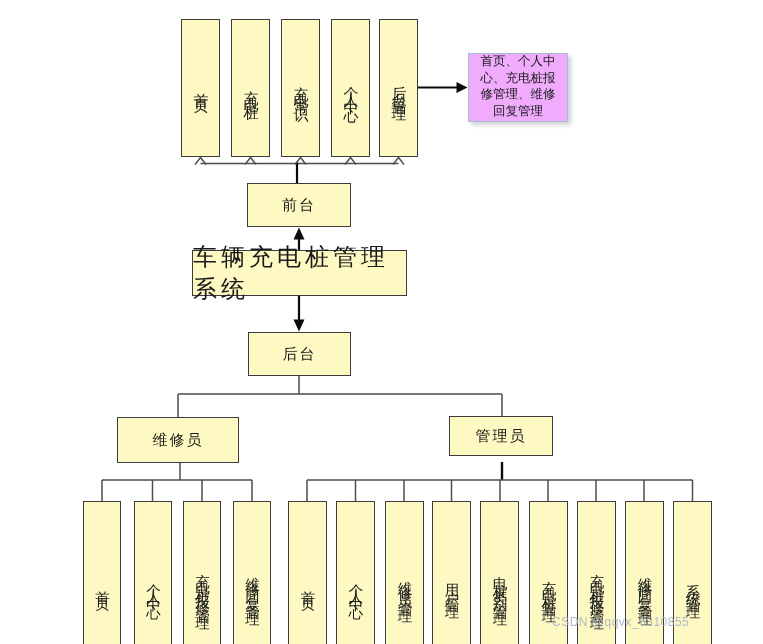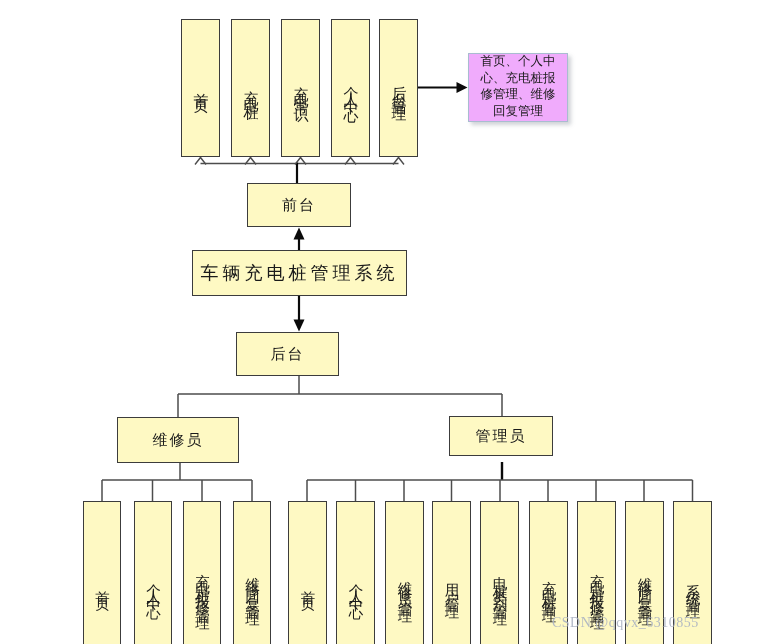--- a/index.html
+++ b/index.html
@@ -14,32 +14,32 @@
     position:absolute;background:#fef9c3;border:1.4px solid #3c3c3c;
     display:flex;align-items:center;justify-content:center;
     box-sizing:border-box;z-index:2;
   }
   .vbox{
     writing-mode:vertical-rl;text-orientation:upright;
     font-size:15px;letter-spacing:7px;
   }
   .vbox.small{font-size:14.5px;}
   .hbox{font-size:15px;letter-spacing:2px;}
-  .titlebox{font-size:18px;letter-spacing:4px;}
+  .titlebox{font-size:24px;letter-spacing:4px;}
   .notebox{
     position:absolute;background:#f0abfc;border:1px solid #a9bcd0;
     box-shadow:3px 3px 4px rgba(120,130,140,0.35);
     box-sizing:border-box;display:flex;align-items:flex-end;justify-content:center;
     text-align:center;font-size:12.5px;line-height:16.5px;
     padding:2px 9px;z-index:2;
   }
   .watermark{
     position:absolute;left:552px;top:615px;z-index:10;
-    font-family:Liberation Serif, serif;
-    font-size:14px;letter-spacing:0.5px;
+    font-family:Liberation Sans, sans-serif;
+    font-size:12px;letter-spacing:0.5px;
     color:rgba(171,179,194,0.9);white-space:nowrap;
   }
 </style>
 </head>
 <body>
 
 <svg id="lines" width="763" height="644">
 
   <path d="M200.5 163.5 H398.5" stroke="#4d4d4d" stroke-width="1.5" fill="none"></path>
   <path d="M297 162.5 V183" stroke="#0a0a0a" stroke-width="2.2" fill="none"></path>
@@ -110,21 +110,21 @@
 <div class="notebox" style="left:468px;top:53px;width:100px;height:69px;">
     <span>首页、个人中心、充电桩报修管理、维修回复管理</span>
   </div>
 
 <div class="box hbox" style="left:247px;top:183px;width:104px;height:44px;">
     <span>前台</span>
   </div>
 <div class="box titlebox" style="left:192px;top:250px;width:215px;height:46px;">
     <span>车辆充电桩管理系统</span>
   </div>
-<div class="box hbox" style="left:236px;top:332px;width:103px;height:44px;">
+<div class="box hbox" style="left:248px;top:332px;width:103px;height:44px;">
     <span>后台</span>
   </div>
 
 <div class="box hbox" style="left:117px;top:417px;width:122px;height:46px;">
     <span>维修员</span>
   </div>
 <div class="box hbox" style="left:449px;top:416px;width:104px;height:40px;">
     <span>管理员</span>
   </div>
 

